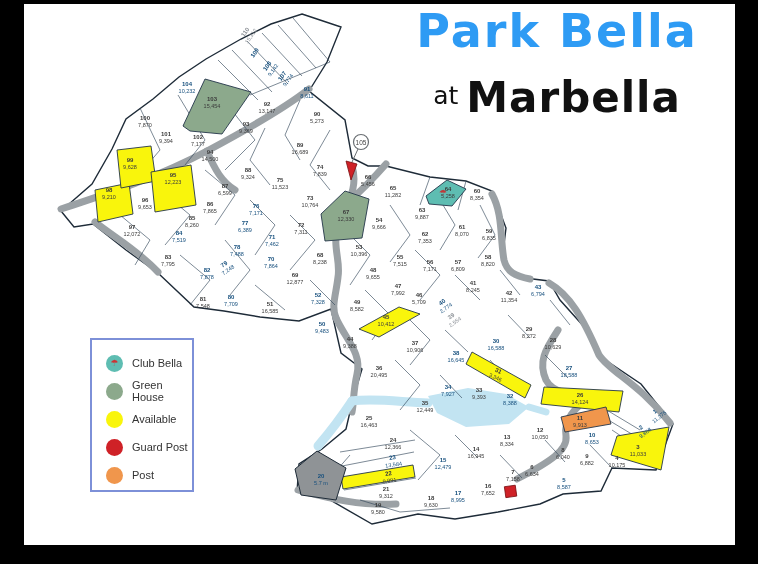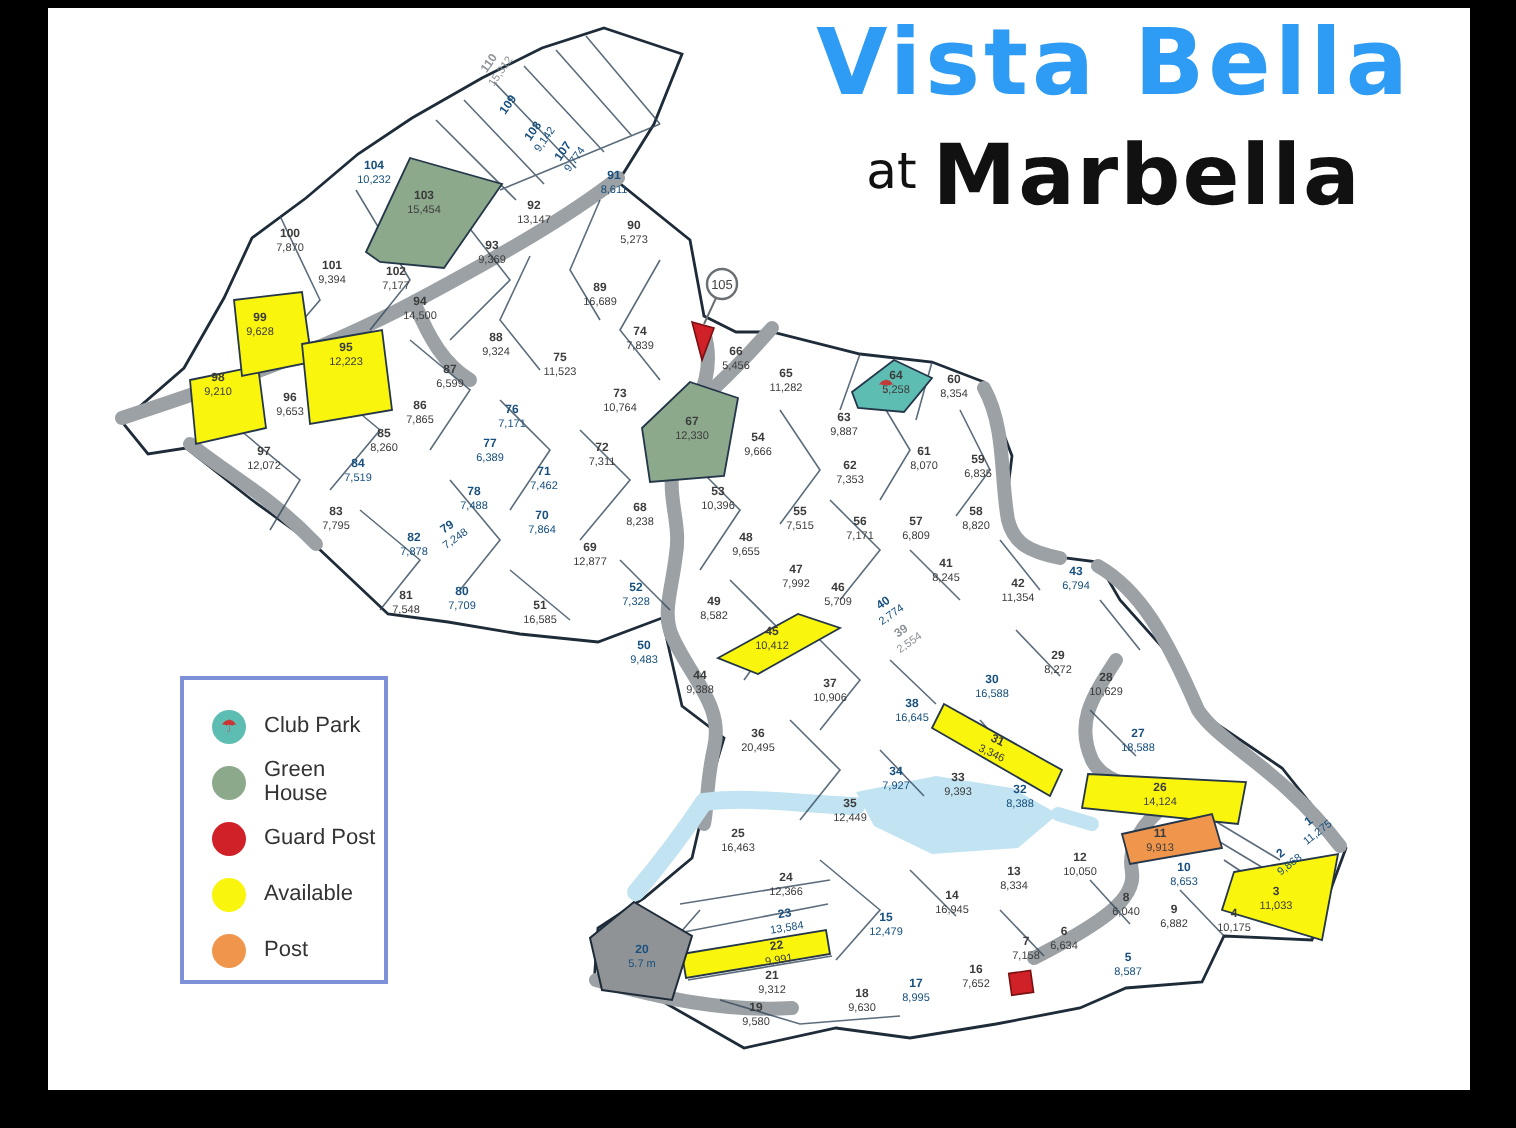--- a/index.html
+++ b/index.html
@@ -5,21 +5,21 @@
   html,body{margin:0;padding:0;background:#000;}
   .stage{position:relative;width:758px;height:564px;background:#000;overflow:hidden;
          font-family:"Liberation Sans",sans-serif;}
   .map-area{position:absolute;left:24px;top:4px;width:711px;height:541px;background:#ffffff;}
   svg.overlay{position:absolute;left:0;top:0;width:758px;height:564px;}
 
   
   .title{position:absolute;left:392px;top:6px;width:330px;text-align:center;pointer-events:none;}
   .title .l1{font-family:cursive,"DejaVu Sans",sans-serif;font-size:46px;font-weight:bold;
              color:#2e9bf4;letter-spacing:2px;line-height:1.1;}
-  .title .l2{margin-top:10px;color:#111;line-height:1;}
+  .title .l2{margin-top:20px;color:#111;line-height:1;}
   .title .l2 .at{font-family:cursive,"DejaVu Sans",sans-serif;font-size:25px;vertical-align:8px;margin-right:8px;}
   .title .l2 .big{font-family:cursive,"DejaVu Sans",sans-serif;font-size:42px;font-weight:bold;letter-spacing:1px;}
 
   
   .legend{position:absolute;left:90px;top:338px;width:104px;height:154px;background:#fff;
           border:2px solid #7d90d8;box-sizing:border-box;padding:9px 0 0 14px;}
   .legend .row{display:flex;align-items:center;height:28px;}
   .legend .sw{width:17px;height:17px;border-radius:50%;margin-right:9px;flex:0 0 auto;
               display:flex;align-items:center;justify-content:center;font-size:9px;color:#c33;}
   .legend .lab{font-size:11px;color:#333;}
@@ -544,41 +544,41 @@
         <b>2</b>
         <span>9,868</span>
       </div>
       <div class="plot ink-blue" style="left: 657px; top: 414px; transform: translate(-50%, -50%) rotate(-38deg);">
         <b>1</b>
         <span>11,275</span>
       </div>
     </div>
 
   <div class="title">
-    <div class="l1">Vista Bella</div>
+    <div class="l1">Park Bella</div>
     <div class="l2">
       <span class="at">at</span><span class="big">Marbella</span>
     </div>
   </div>
 
   <div class="legend">
     <div class="row">
       <div class="sw" style="background: rgb(94, 189, 178);">☂</div>
-      <div class="lab">Club Park</div>
+      <div class="lab">Club Bella</div>
     </div>
     <div class="row">
       <div class="sw" style="background: rgb(140, 169, 140);"></div>
       <div class="lab">Green House</div>
     </div>
     <div class="row">
+      <div class="sw" style="background: rgb(249, 245, 12);"></div>
+      <div class="lab">Available</div>
+    </div>
+    <div class="row">
       <div class="sw" style="background: rgb(207, 33, 39);"></div>
       <div class="lab">Guard Post</div>
-    </div>
-    <div class="row">
-      <div class="sw" style="background: rgb(249, 245, 12);"></div>
-      <div class="lab">Available</div>
     </div>
     <div class="row">
       <div class="sw" style="background: rgb(240, 150, 76);"></div>
       <div class="lab">Post</div>
     </div>
   </div>
 </div>
 
 </body></html>

